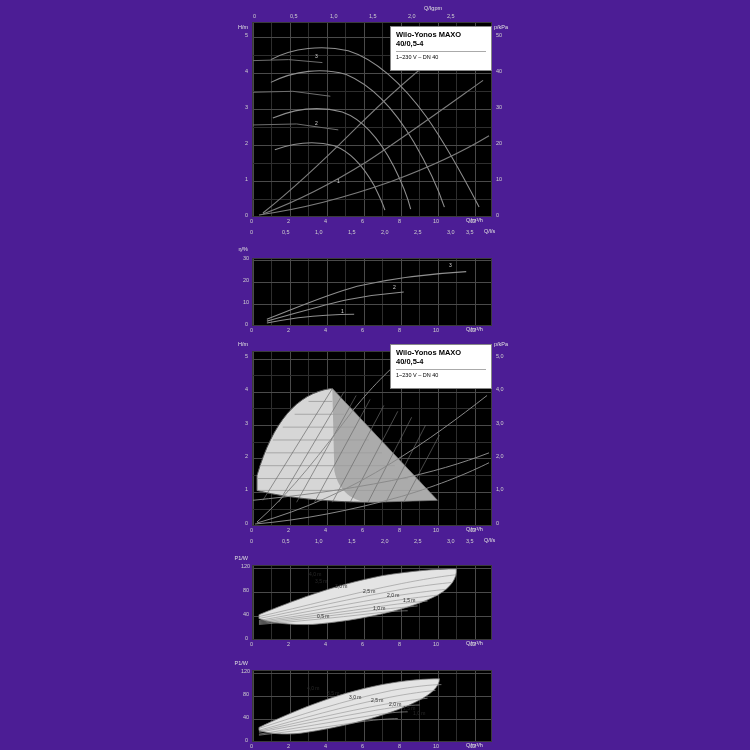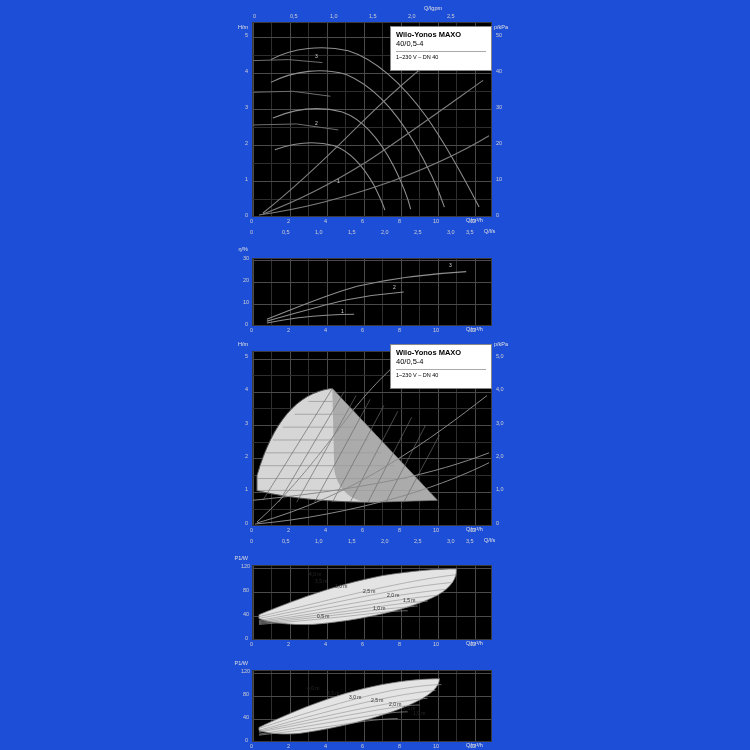--- a/index.html
+++ b/index.html
@@ -1,30 +1,30 @@
 <!DOCTYPE html>
 <html><head>
 <meta charset="utf-8">
 <style>
   html,body{margin:0;padding:0;background:#000;}
   body{width:750px;height:750px;font-family:"Liberation Sans",sans-serif;color:#fff;overflow:hidden;}
-  .page{position:relative;width:750px;height:750px;background:#1d4ed8;}
+  .page{position:relative;width:750px;height:750px;background:#4c1d95;}
   .panel{position:absolute;}
   .plot{position:absolute;background:#000;border:1px solid #3a3a3a;box-sizing:border-box;overflow:hidden;}
   .grid-v,.grid-h{position:absolute;background:#2e2e2e;}
   .grid-v{width:1px;top:0;bottom:0;}
   .grid-h{height:1px;left:0;right:0;}
   .grid-v.major,.grid-h.major{background:#4a4a4a;}
   .tick{position:absolute;font-size:5.5px;color:#cfcfcf;white-space:nowrap;line-height:1;}
   .axlabel{position:absolute;font-size:5.5px;color:#e0e0e0;white-space:nowrap;line-height:1.05;}
   .unitlabel{position:absolute;font-size:5.5px;color:#e0e0e0;white-space:nowrap;line-height:1.05;text-align:right;}
   .curve{position:absolute;left:0;top:0;width:100%;height:100%;overflow:visible;}
   .legendbox{position:absolute;background:#fff;color:#000;border:1px solid #888;box-sizing:border-box;padding:3px 5px;}
   .legendbox .l1{font-size:7.5px;font-weight:bold;line-height:1.25;}
-  .legendbox .l2{font-size:7.5px;font-weight:normal;line-height:1.25;}
+  .legendbox .l2{font-size:7.5px;font-weight:bold;line-height:1.25;}
   .legendbox .l3{font-size:5.5px;line-height:1.2;border-top:1px solid #aaa;margin-top:2px;padding-top:2px;}
   .clabel{position:absolute;font-size:5px;color:#d9d9d9;white-space:nowrap;}
   .clabel.dark{color:#2a2a2a;}
 </style>
 </head>
 <body>
 
 <div class="page">
 
   <div class="panel" style="left:0;top:0;width:750px;height:240px;">

